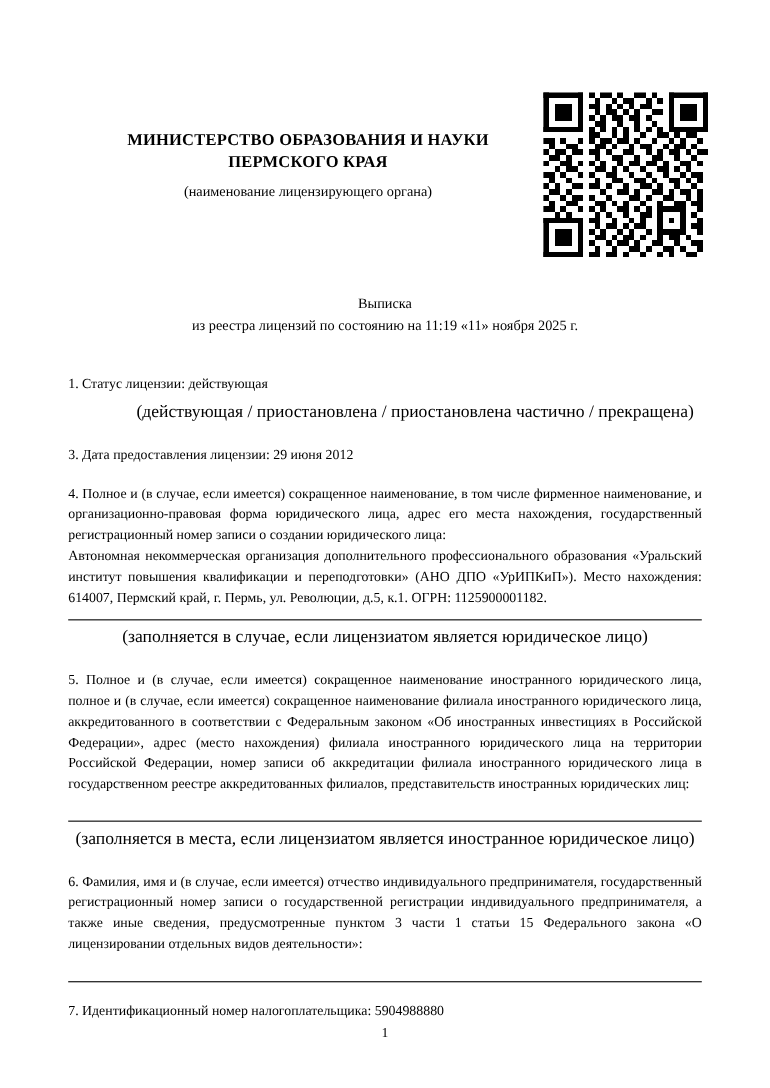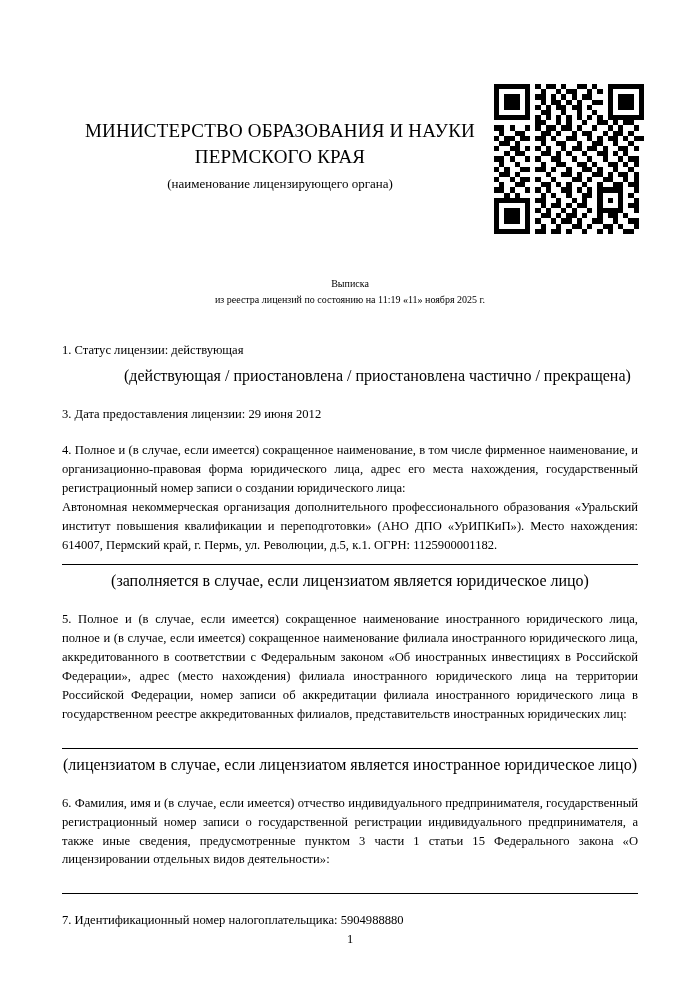--- a/index.html
+++ b/index.html
@@ -33,35 +33,35 @@
   }
   .qr-wrap svg { display: block; }
 
   
   .header {
     margin-top: 58px;
     text-align: center;
     padding-right: 140px;
   }
   .header-title {
-    font-weight: normal;
-    font-size: 19px;
+    font-weight: bold;
+    font-size: 15px;
     line-height: 1.35;
     letter-spacing: 0.2px;
   }
   .header-caption {
     font-size: 13px;
     margin-top: 7px;
   }
 
   
   .doc-title {
     margin-top: 84px;
     text-align: center;
-    font-size: 10px;
+    font-size: 13px;
     line-height: 1.55;
   }
 
   
   .items {
     margin-top: 34px;
   }
   .item {
     margin-bottom: 17px;
     font-size: 12.6px;
@@ -388,21 +388,21 @@
       <p>4. Полное и (в случае, если имеется) сокращенное наименование, в том числе фирменное наименование, и организационно-правовая форма юридического лица, адрес его места нахождения, государственный регистрационный номер записи о создании юридического лица:</p>
       <p>Автономная некоммерческая организация дополнительного профессионального образования «Уральский институт повышения квалификации и переподготовки» (АНО ДПО «УрИПКиП»). Место нахождения: 614007, Пермский край, г. Пермь, ул. Революции, д.5, к.1. ОГРН: 1125900001182.</p>
       <hr class="rule">
       <div class="hint">(заполняется в случае, если лицензиатом является юридическое лицо)</div>
     </div>
 
     <div class="item">
       <p>5. Полное и (в случае, если имеется) сокращенное наименование иностранного юридического лица, полное и (в случае, если имеется) сокращенное наименование филиала иностранного юридического лица, аккредитованного в соответствии с Федеральным законом «Об иностранных инвестициях в Российской Федерации», адрес (место нахождения) филиала иностранного юридического лица на территории Российской Федерации, номер записи об аккредитации филиала иностранного юридического лица в государственном реестре аккредитованных филиалов, представительств иностранных юридических лиц:</p>
       <div class="gap-md"></div>
       <hr class="rule">
-      <div class="hint">(лицензиатом в случае, если лицензиатом является иностранное юридическое лицо)</div>
+      <div class="hint">(заполняется в места, если лицензиатом является иностранное юридическое лицо)</div>
     </div>
 
     <div class="item">
       <p>6. Фамилия, имя и (в случае, если имеется) отчество индивидуального предпринимателя, государственный регистрационный номер записи о государственной регистрации индивидуального предпринимателя, а также иные сведения, предусмотренные пунктом 3 части 1 статьи 15 Федерального закона «О лицензировании отдельных видов деятельности»:</p>
       <div class="gap-md"></div>
       <hr class="rule">
     </div>
 
     <div class="item">
       <p class="nojustify">7. Идентификационный номер налогоплательщика: 5904988880</p>

